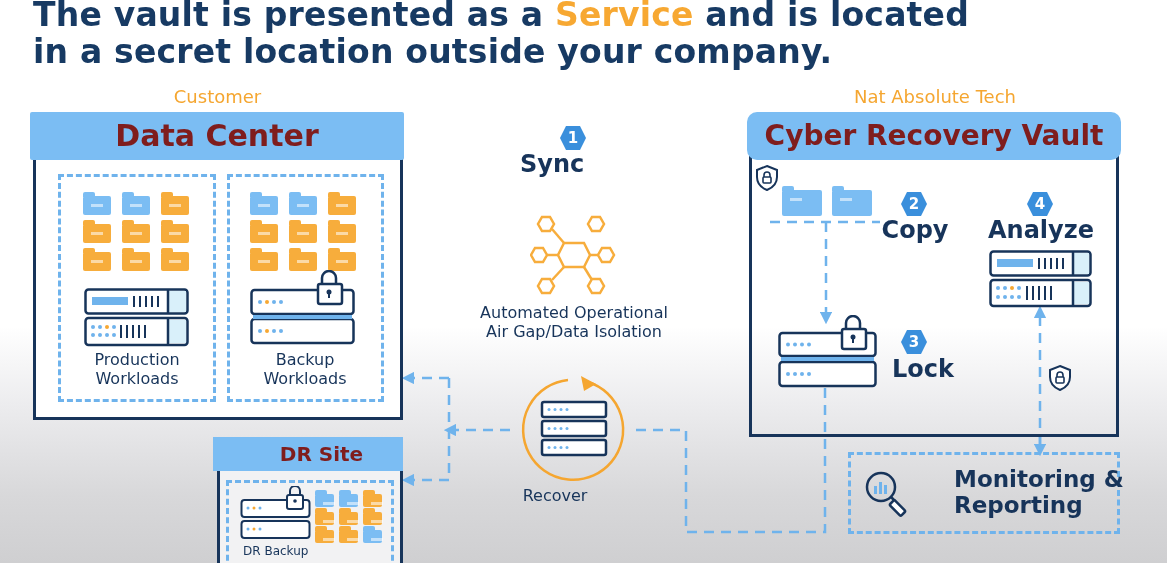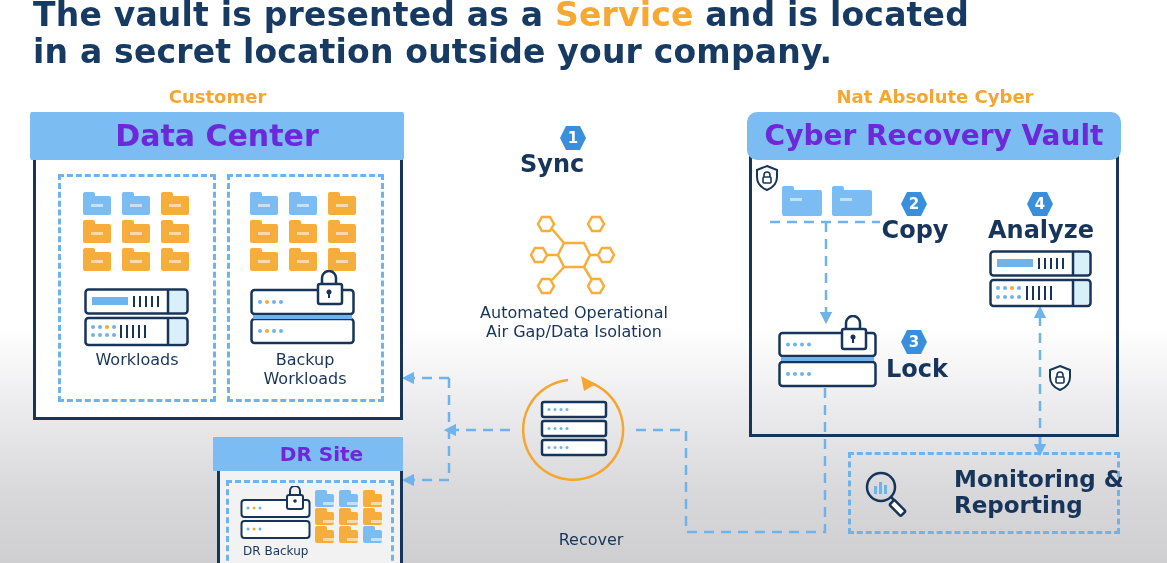--- a/index.html
+++ b/index.html
@@ -2,23 +2,23 @@
 <html><head>
 <meta charset="utf-8">
 <style>
   html,body{margin:0;padding:0;}
   body{width:1167px;height:563px;overflow:hidden;position:relative;
     background:linear-gradient(to bottom,#ffffff 0%,#ffffff 58%,#ececee 72%,#d8d8da 88%,#cfcfd1 100%);
     font-family:"Liberation Sans",sans-serif;color:#173a63;}
   .abs{position:absolute;}
   .headline{left:33px;top:-4px;font-family:"DejaVu Sans",sans-serif;font-weight:bold;font-size:33px;line-height:37px;color:#173a63;letter-spacing:0.2px;white-space:nowrap;}
   .headline .hl{color:#f7a832;}
-  .owner{font-family:"DejaVu Sans",sans-serif;font-weight:bold;font-size:18px;color:#f5a630;text-align:center;}
+  .owner{font-family:"DejaVu Sans",sans-serif;font-weight:normal;font-size:18px;color:#f5a630;text-align:center;}
   .panel{border:3px solid #17345a;background:#fff;box-sizing:border-box;}
-  .panel-head{background:#7bbdf3;color:#6d28d9;font-family:"DejaVu Sans",sans-serif;font-weight:bold;text-align:center;box-sizing:border-box;}
+  .panel-head{background:#7bbdf3;color:#7f1d1d;font-family:"DejaVu Sans",sans-serif;font-weight:bold;text-align:center;box-sizing:border-box;}
   .dash{border:3px dashed #6fb3ec;box-sizing:border-box;}
   .folder{width:28px;height:19px;border-radius:2px;position:absolute;}
   .folder::before{content:"";position:absolute;left:0;top:-4px;width:12px;height:5px;border-radius:2px 2px 0 0;background:inherit;}
   .folder::after{content:"";position:absolute;left:8px;top:8px;width:12px;height:3px;background:rgba(255,255,255,0.55);}
   .f-blue{background:#7bbdf3;}
   .f-orange{background:#f7ad3c;}
   .label{font-family:"DejaVu Sans",sans-serif;font-size:16px;line-height:19px;text-align:center;color:#17345a;}
   .step-title{font-family:"DejaVu Sans",sans-serif;font-weight:bold;font-size:24px;color:#17345a;}
   .hex{width:28px;height:26px;position:absolute;}
   .hex svg{width:100%;height:100%;}
@@ -101,20 +101,21 @@
   <circle cx="23" cy="39" r="2" fill="#f7a832"></circle>
   <g stroke="#17345a" stroke-width="2">
       <line x1="37" y1="37" x2="37" y2="50"></line>
       <line x1="43" y1="37" x2="43" y2="50"></line>
       <line x1="49" y1="37" x2="49" y2="50"></line>
       <line x1="55" y1="37" x2="55" y2="50"></line>
       <line x1="61" y1="37" x2="61" y2="50"></line>
     </g>
 </svg>
 <div class="abs label" style="left:62px;top:350px;width:150px;">
+  <div>Production</div>
   <div>Workloads</div>
 </div>
 
 <div class="abs" style="left:250px;top:196px;width:120px;height:80px;">
   <div class="folder f-blue" style="left:0;top:0;"></div>
   <div class="folder f-blue" style="left:39px;top:0;"></div>
   <div class="folder f-orange" style="left:78px;top:0;"></div>
   <div class="folder f-orange" style="left:0;top:28px;"></div>
   <div class="folder f-orange" style="left:39px;top:28px;"></div>
   <div class="folder f-orange" style="left:78px;top:28px;"></div>
@@ -223,23 +224,23 @@
   <circle cx="31" cy="54.5" r="1.5"></circle>
       <circle cx="37" cy="54.5" r="1.5"></circle>
       <circle cx="43" cy="54.5" r="1.5"></circle>
       <circle cx="49" cy="54.5" r="1.5"></circle>
   <circle cx="31" cy="73.5" r="1.5"></circle>
       <circle cx="37" cy="73.5" r="1.5"></circle>
       <circle cx="43" cy="73.5" r="1.5"></circle>
       <circle cx="49" cy="73.5" r="1.5"></circle>
     </g>
 </svg>
-<div class="abs label" style="left:536px;top:486px;width:110px;margin-top:44px;">Recover</div>
-
-<div class="abs owner" style="left:810px;top:86px;width:250px;">Nat Absolute Cyber</div>
+<div class="abs label" style="left:500px;top:486px;width:110px;">Recover</div>
+
+<div class="abs owner" style="left:810px;top:86px;width:250px;">Nat Absolute Tech</div>
 <div class="abs panel" style="left:749px;top:150px;width:370px;height:287px;background:transparent;"></div>
 <div class="abs panel-head" style="left:747px;top:112px;width:374px;height:48px;font-size:28px;line-height:48px;border-radius:10px;">Cyber Recovery Vault</div>
 
 <svg class="abs" style="left:755px;top:164px;width:24px;height:28px;" viewBox="0 0 24 28">
   <path d="M12,2 L22,6 V13 C22,20 17,24 12,26 C7,24 2,20 2,13 V6 Z" fill="#fff" stroke="#17345a" stroke-width="2"></path>
   <path d="M9,13 V11 a3,3 0 0 1 6,0 V13" fill="none" stroke="#17345a" stroke-width="1.6"></path>
   <rect x="8" y="13" width="8" height="6" rx="1" fill="none" stroke="#17345a" stroke-width="1.6"></rect>
 </svg>
 <div class="abs" style="left:782px;top:190px;width:80px;height:30px;">
   <div class="folder f-blue" style="left:0;top:0;width:40px;height:26px;"></div>
@@ -315,21 +316,21 @@
   <circle cx="75" cy="22" r="2.5" fill="#17345a"></circle>
     <line x1="75" y1="22" x2="75" y2="28" stroke="#17345a" stroke-width="2"></line>
 </svg>
 
 <div class="hex" style="left:900px;top:329px;">
   <svg viewBox="0 0 28 26">
       <polygon points="7,1 21,1 27,13 21,25 7,25 1,13" fill="#3a8fdc"></polygon>
     </svg>
   <span>3</span>
 </div>
-<div class="abs step-title" style="left:880px;top:355px;width:74px;text-align:center;">Lock</div>
+<div class="abs step-title" style="left:880px;top:355px;width:74px;text-align:right;">Lock</div>
 
 <svg class="abs" style="left:1048px;top:364px;width:24px;height:28px;" viewBox="0 0 24 28">
   <path d="M12,2 L22,6 V13 C22,20 17,24 12,26 C7,24 2,20 2,13 V6 Z" fill="#fff" stroke="#17345a" stroke-width="2"></path>
   <path d="M9,13 V11 a3,3 0 0 1 6,0 V13" fill="none" stroke="#17345a" stroke-width="1.6"></path>
   <rect x="8" y="13" width="8" height="6" rx="1" fill="none" stroke="#17345a" stroke-width="1.6"></rect>
 </svg>
 
 <div class="abs dash" style="left:848px;top:452px;width:272px;height:82px;"></div>
 <svg class="abs" style="left:864px;top:470px;width:50px;height:48px;" viewBox="0 0 50 48">
   <circle cx="17" cy="17" r="14" fill="none" stroke="#17345a" stroke-width="2.5"></circle>

